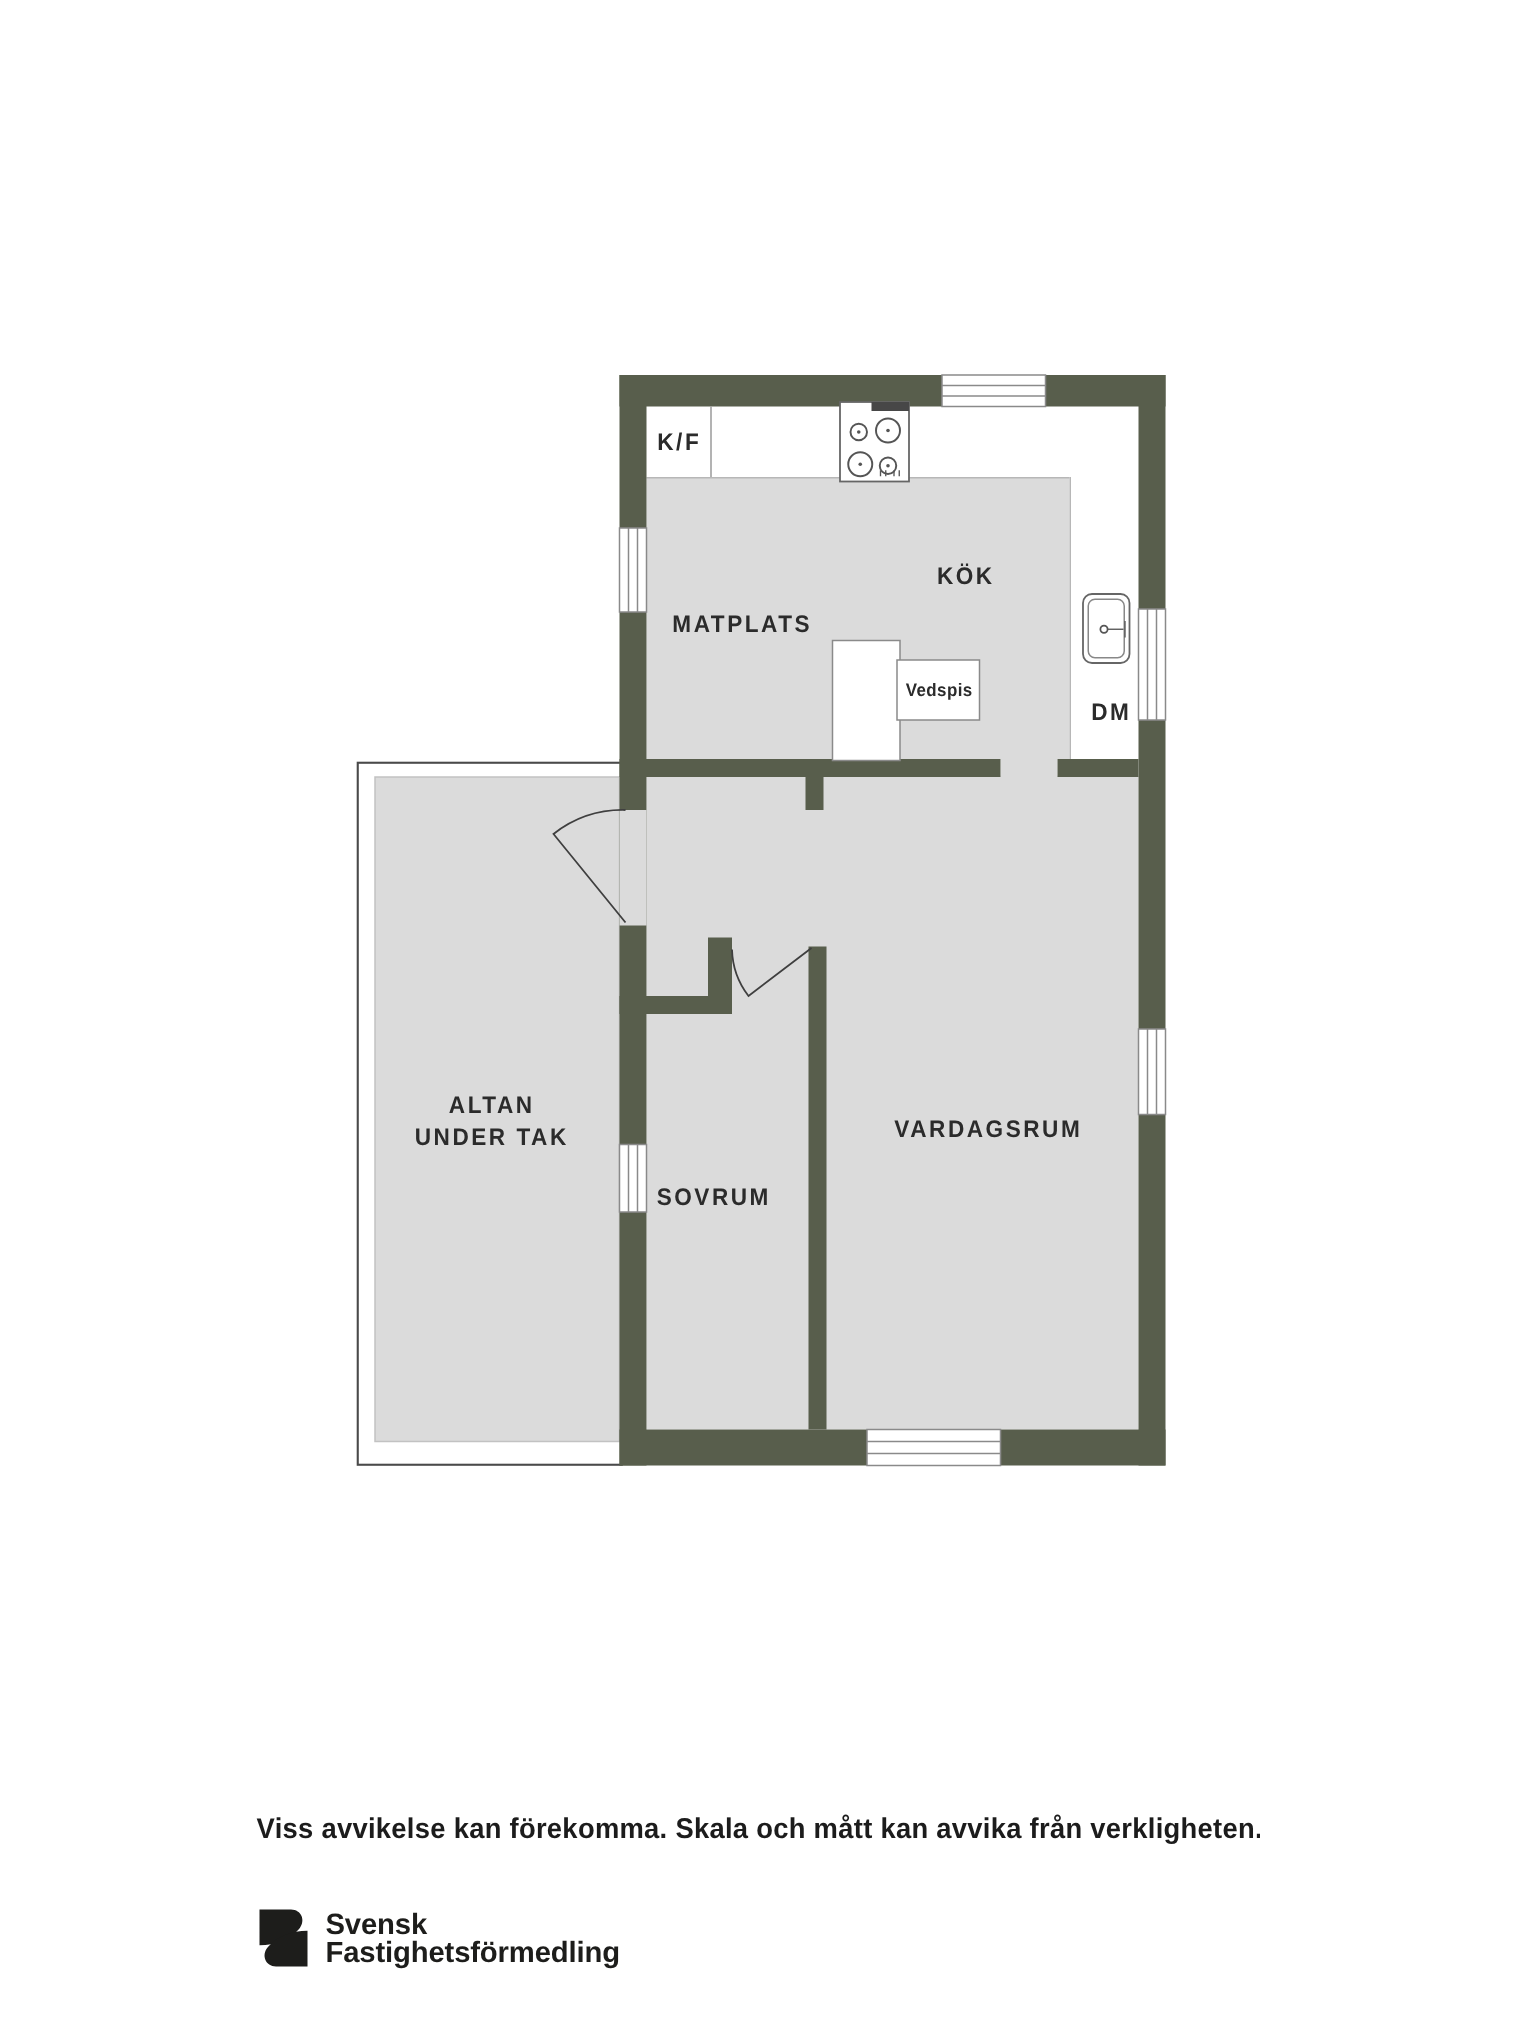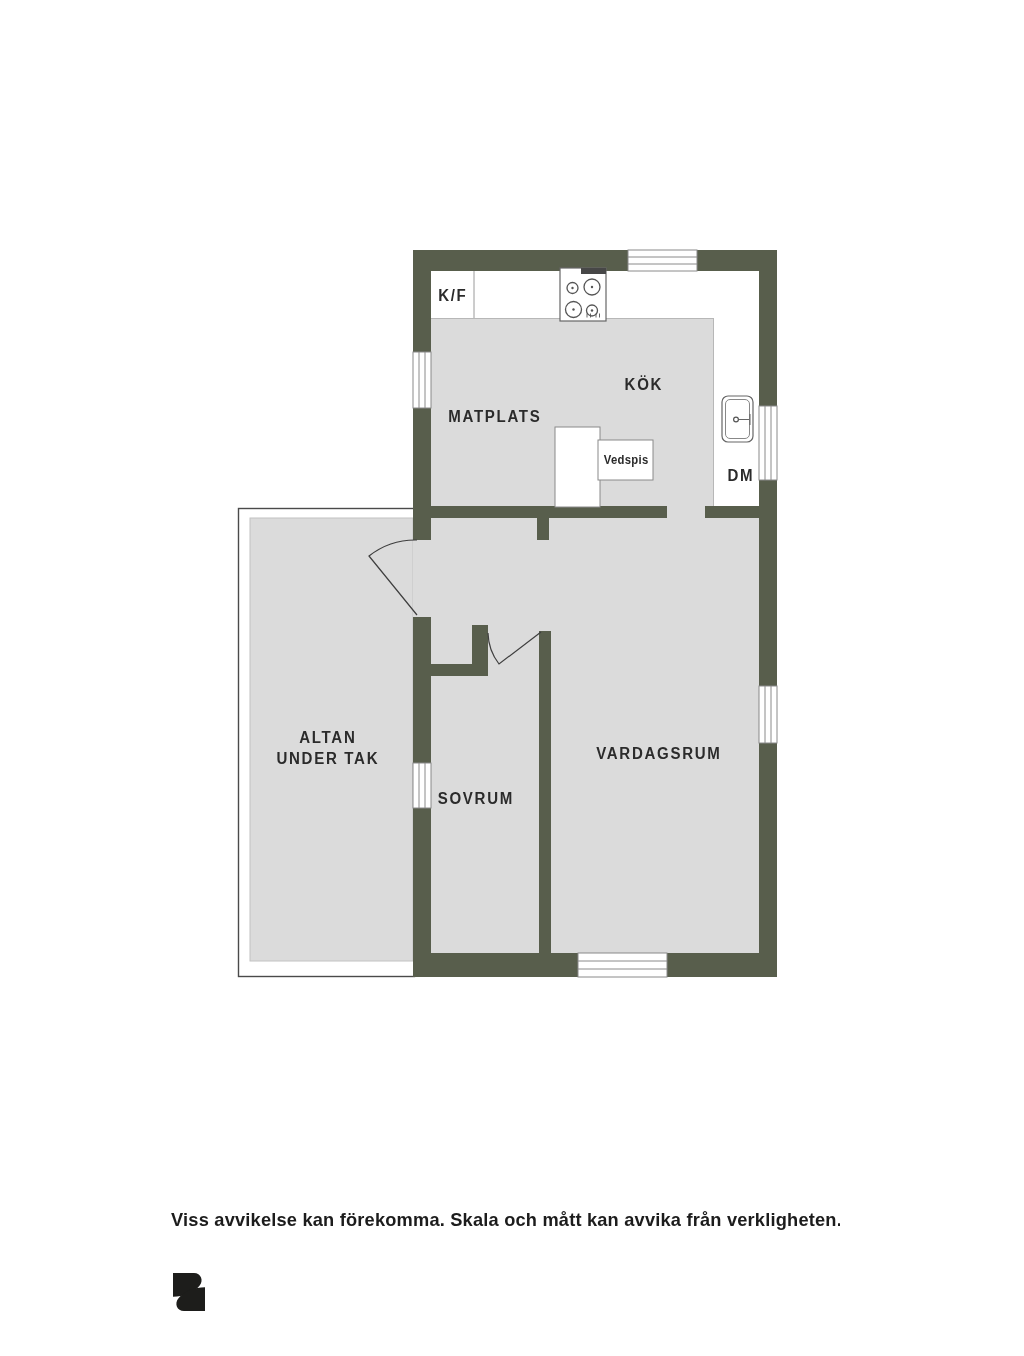--- a/index.html
+++ b/index.html
@@ -130,16 +130,20 @@
   <div class="lbl" style="left:475px;top:799px;">SOVRUM</div>
   <div class="lbl" style="left:658px;top:754px;">VARDAGSRUM</div>
 
   <div class="disclaimer">Viss avvikelse kan förekomma. Skala och mått kan avvika från verkligheten.</div>
 
   <div class="logo">
     <svg width="36" height="42" viewBox="172 1271 36 42">
       <path d="M173,1273 h21 c7,0 10,7.5 5.5,12.8 c-6.5,7.7 -16,11 -26.5,11 z" fill="#1d1d1b"></path>
       <path d="M205,1311 h-21 c-7,0 -10,-7.5 -5.5,-12.8 c6.5,-7.7 16,-11 26.5,-11 z" fill="#1d1d1b"></path>
     </svg>
+    <div class="logo-text">
+      <div>Svensk</div>
+      <div>Fastighetsförmedling</div>
+    </div>
   </div>
 
   <div class="page-dash"></div>
 </div>
 
 </body></html>

